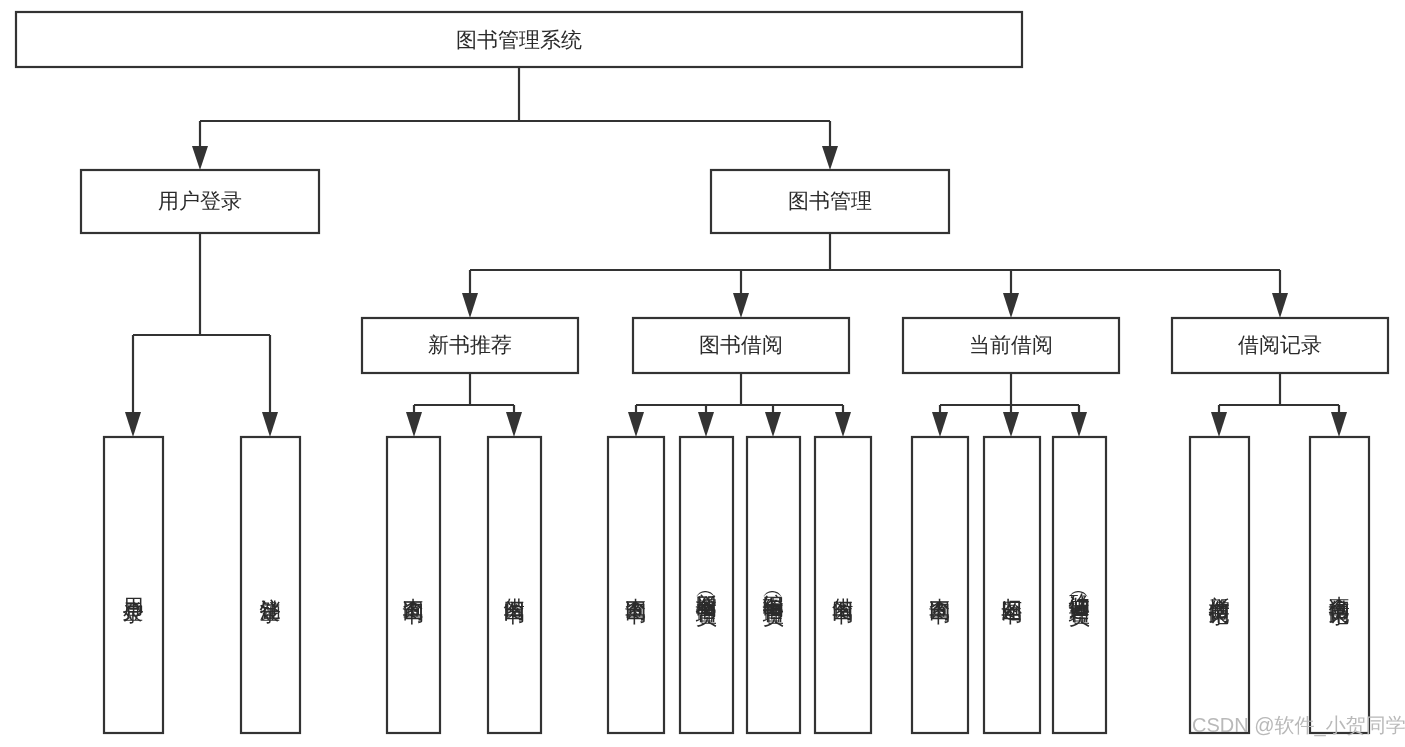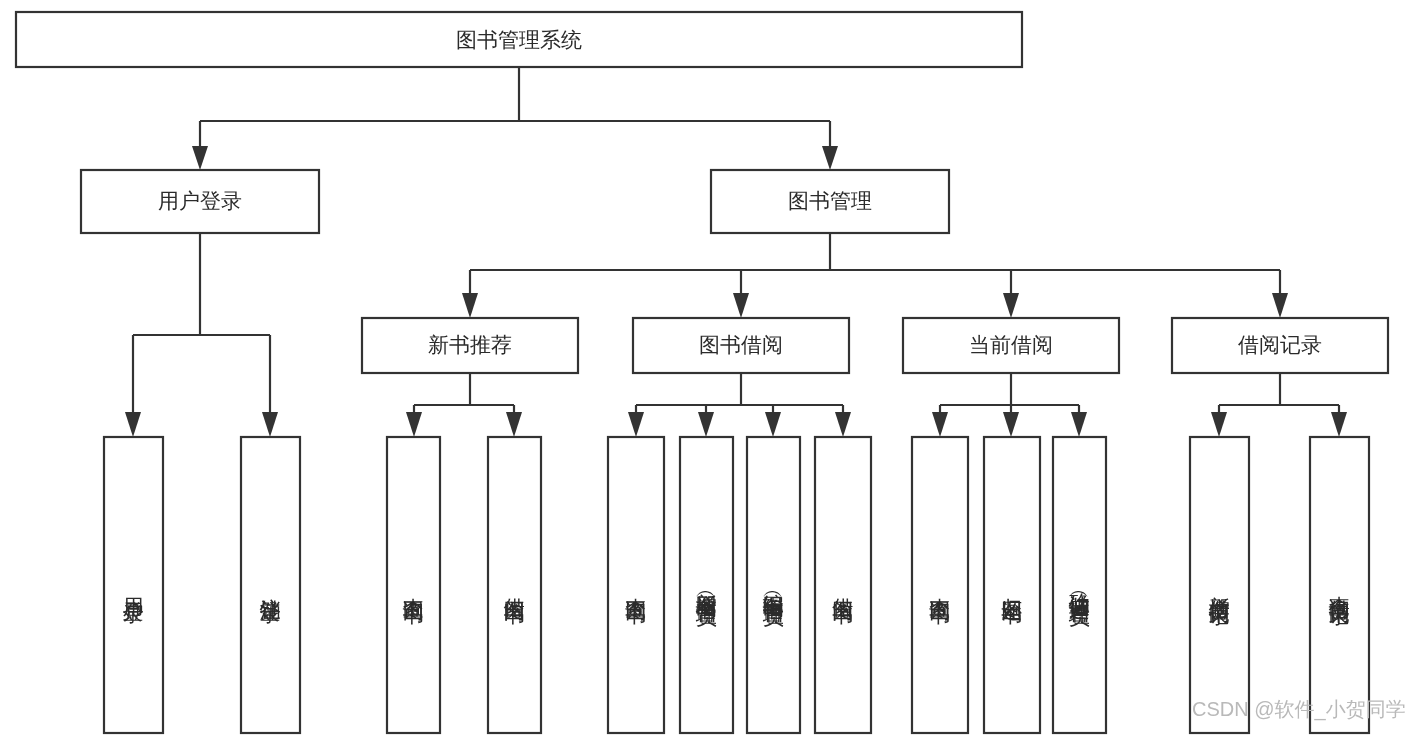--- a/index.html
+++ b/index.html
@@ -196,15 +196,15 @@
   <div class="node-label-v" style="left:608px; top:437px; width:56px; height:296px;">查询图书</div>
   <div class="node-label-v" style="left:680px; top:437px; width:53px; height:296px;">新增图书（管理员）</div>
   <div class="node-label-v" style="left:747px; top:437px; width:53px; height:296px;">编辑图书（管理员）</div>
   <div class="node-label-v" style="left:815px; top:437px; width:56px; height:296px;">借阅图书</div>
   <div class="node-label-v" style="left:912px; top:437px; width:56px; height:296px;">查询图书</div>
   <div class="node-label-v" style="left:984px; top:437px; width:56px; height:296px;">归还图书</div>
   <div class="node-label-v" style="left:1053px; top:437px; width:53px; height:296px;">确认归还（管理员）</div>
   <div class="node-label-v" style="left:1190px; top:437px; width:59px; height:296px;">新增借阅记录</div>
   <div class="node-label-v" style="left:1310px; top:437px; width:59px; height:296px;">查询借阅记录</div>
 
-  <div class="watermark" style="left:1192px; top:696px;">CSDN @软件_小贺同学</div>
+  <div class="watermark" style="left:1192px; top:712px;">CSDN @软件_小贺同学</div>
 
 </div>
 
 </body></html>

